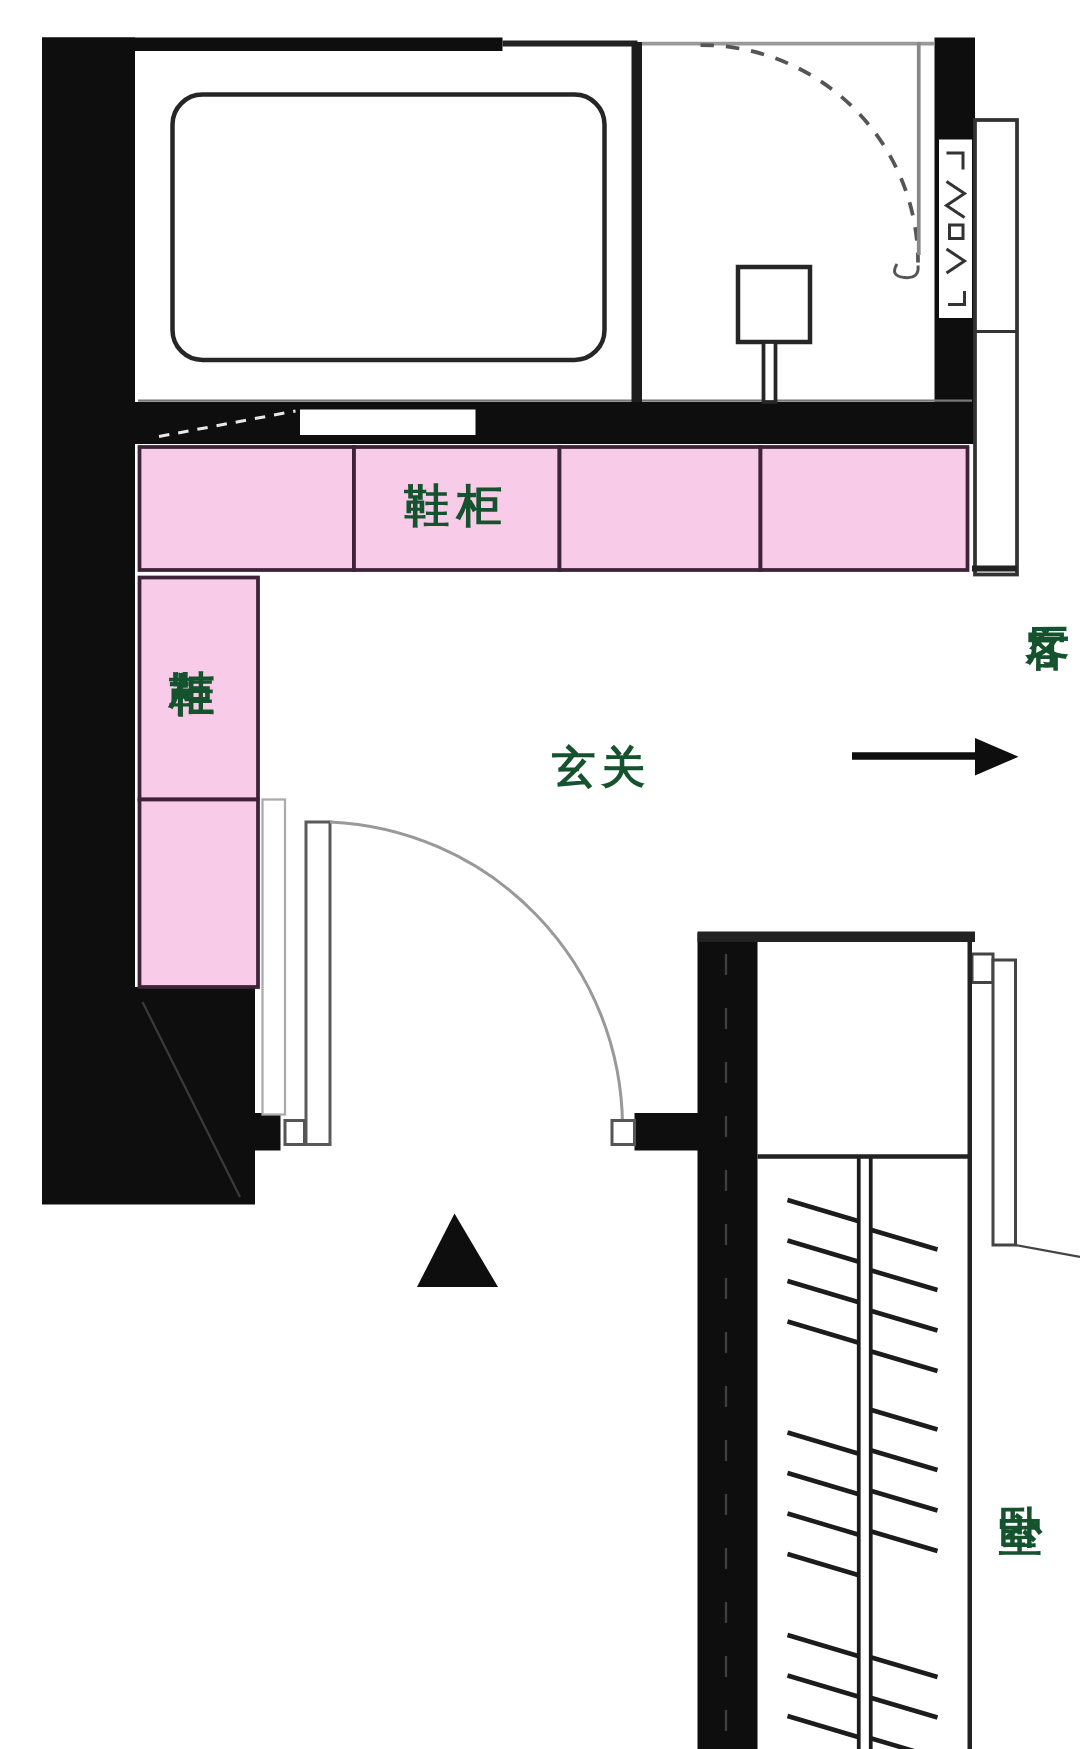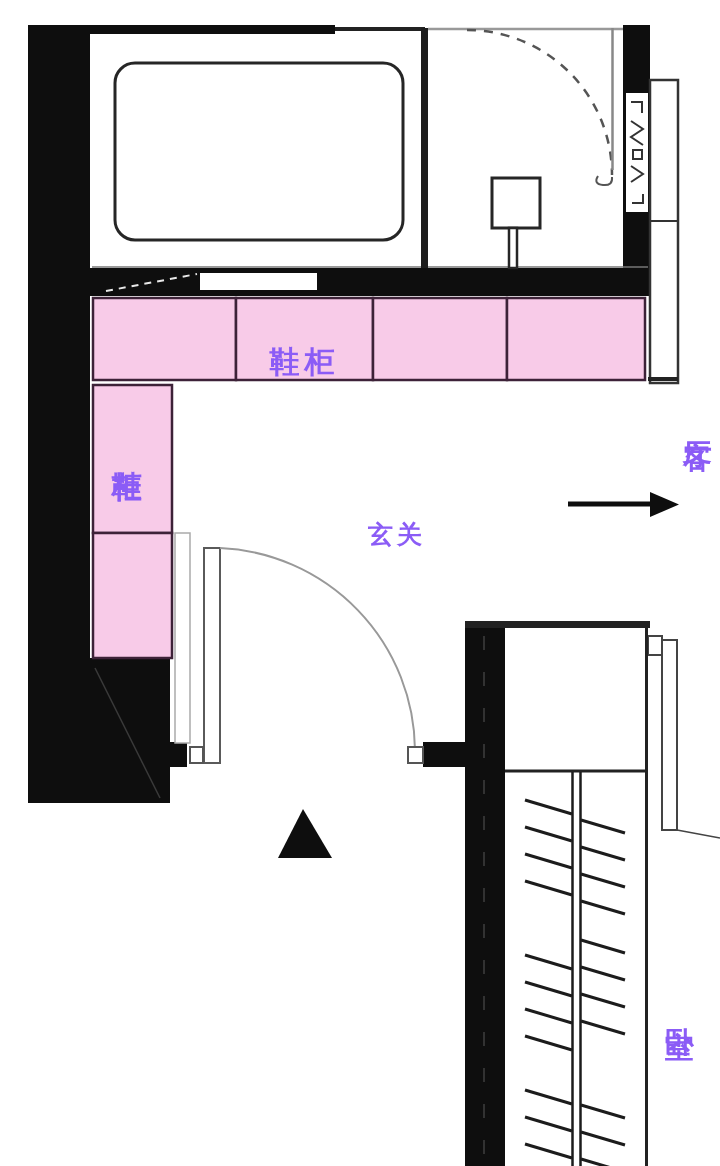--- a/index.html
+++ b/index.html
@@ -1,22 +1,22 @@
 <!DOCTYPE html>
 <html><head>
 <meta charset="utf-8">
 <style>
   html,body{margin:0;padding:0;background:#ffffff;}
   #plan{position:relative;width:720px;height:1166px;background:#ffffff;overflow:hidden;
         font-family:"Liberation Sans",sans-serif;}
   #plan svg{position:absolute;left:0;top:0;}
-  .label{position:absolute;color:#8b5cf6;font-weight:700;line-height:1.06;
-         font-family:"Liberation Sans",sans-serif;white-space:pre;margin-top:24px;}
+  .label{position:absolute;color:#14532d;font-weight:700;line-height:1.06;
+         font-family:"Liberation Sans",sans-serif;white-space:pre;}
   .label.vert{writing-mode:vertical-rl;text-orientation:upright;letter-spacing:2px;}
-  #entry-label{left:368px;top:497px;font-size:25px;letter-spacing:4px;}
+  #entry-label{left:368px;top:497px;font-size:29px;letter-spacing:4px;}
   #shoe-top-label{left:236px;top:322px;width:137px;text-align:center;font-size:30px;letter-spacing:5px;}
   #shoe-left-label{left:111px;top:422px;font-size:30px;}
   #living-label{left:682px;top:393px;font-size:29px;}
   #bedroom-label{left:664px;top:981px;font-size:29px;}
 </style>
 </head>
 <body>
 
 <div id="plan">
 <svg width="720" height="1166" viewBox="0 0 720 1166">

